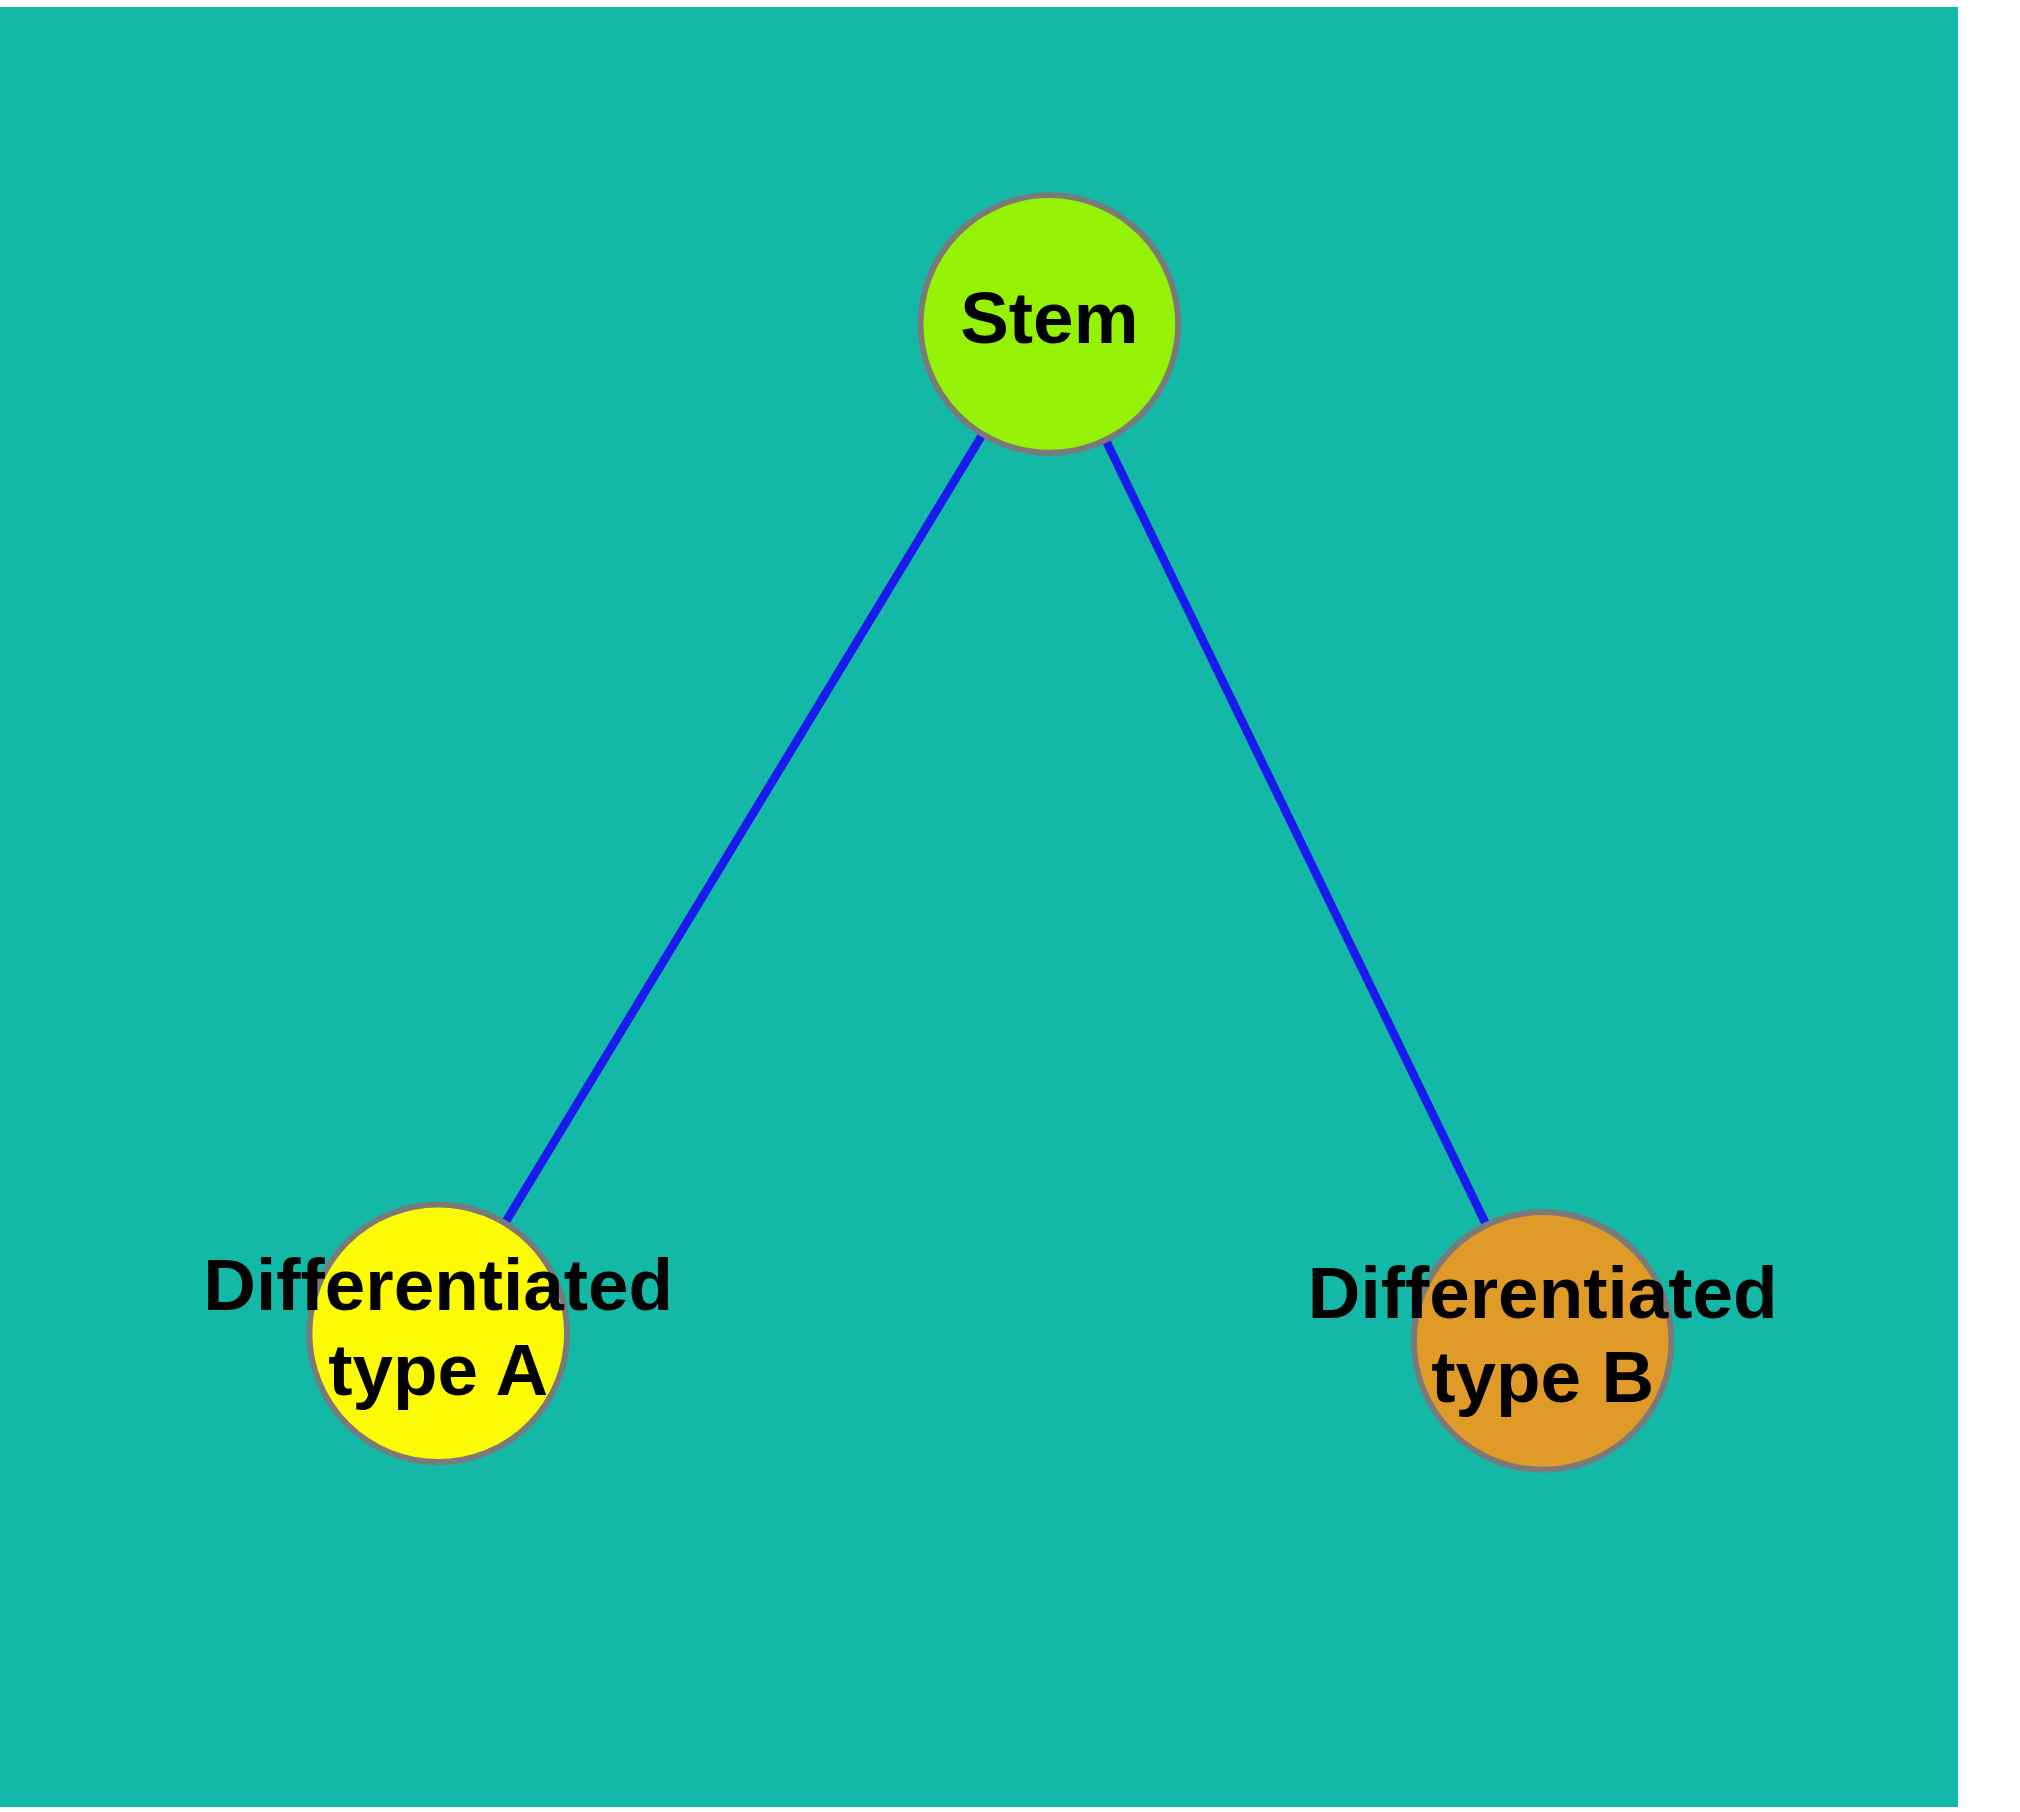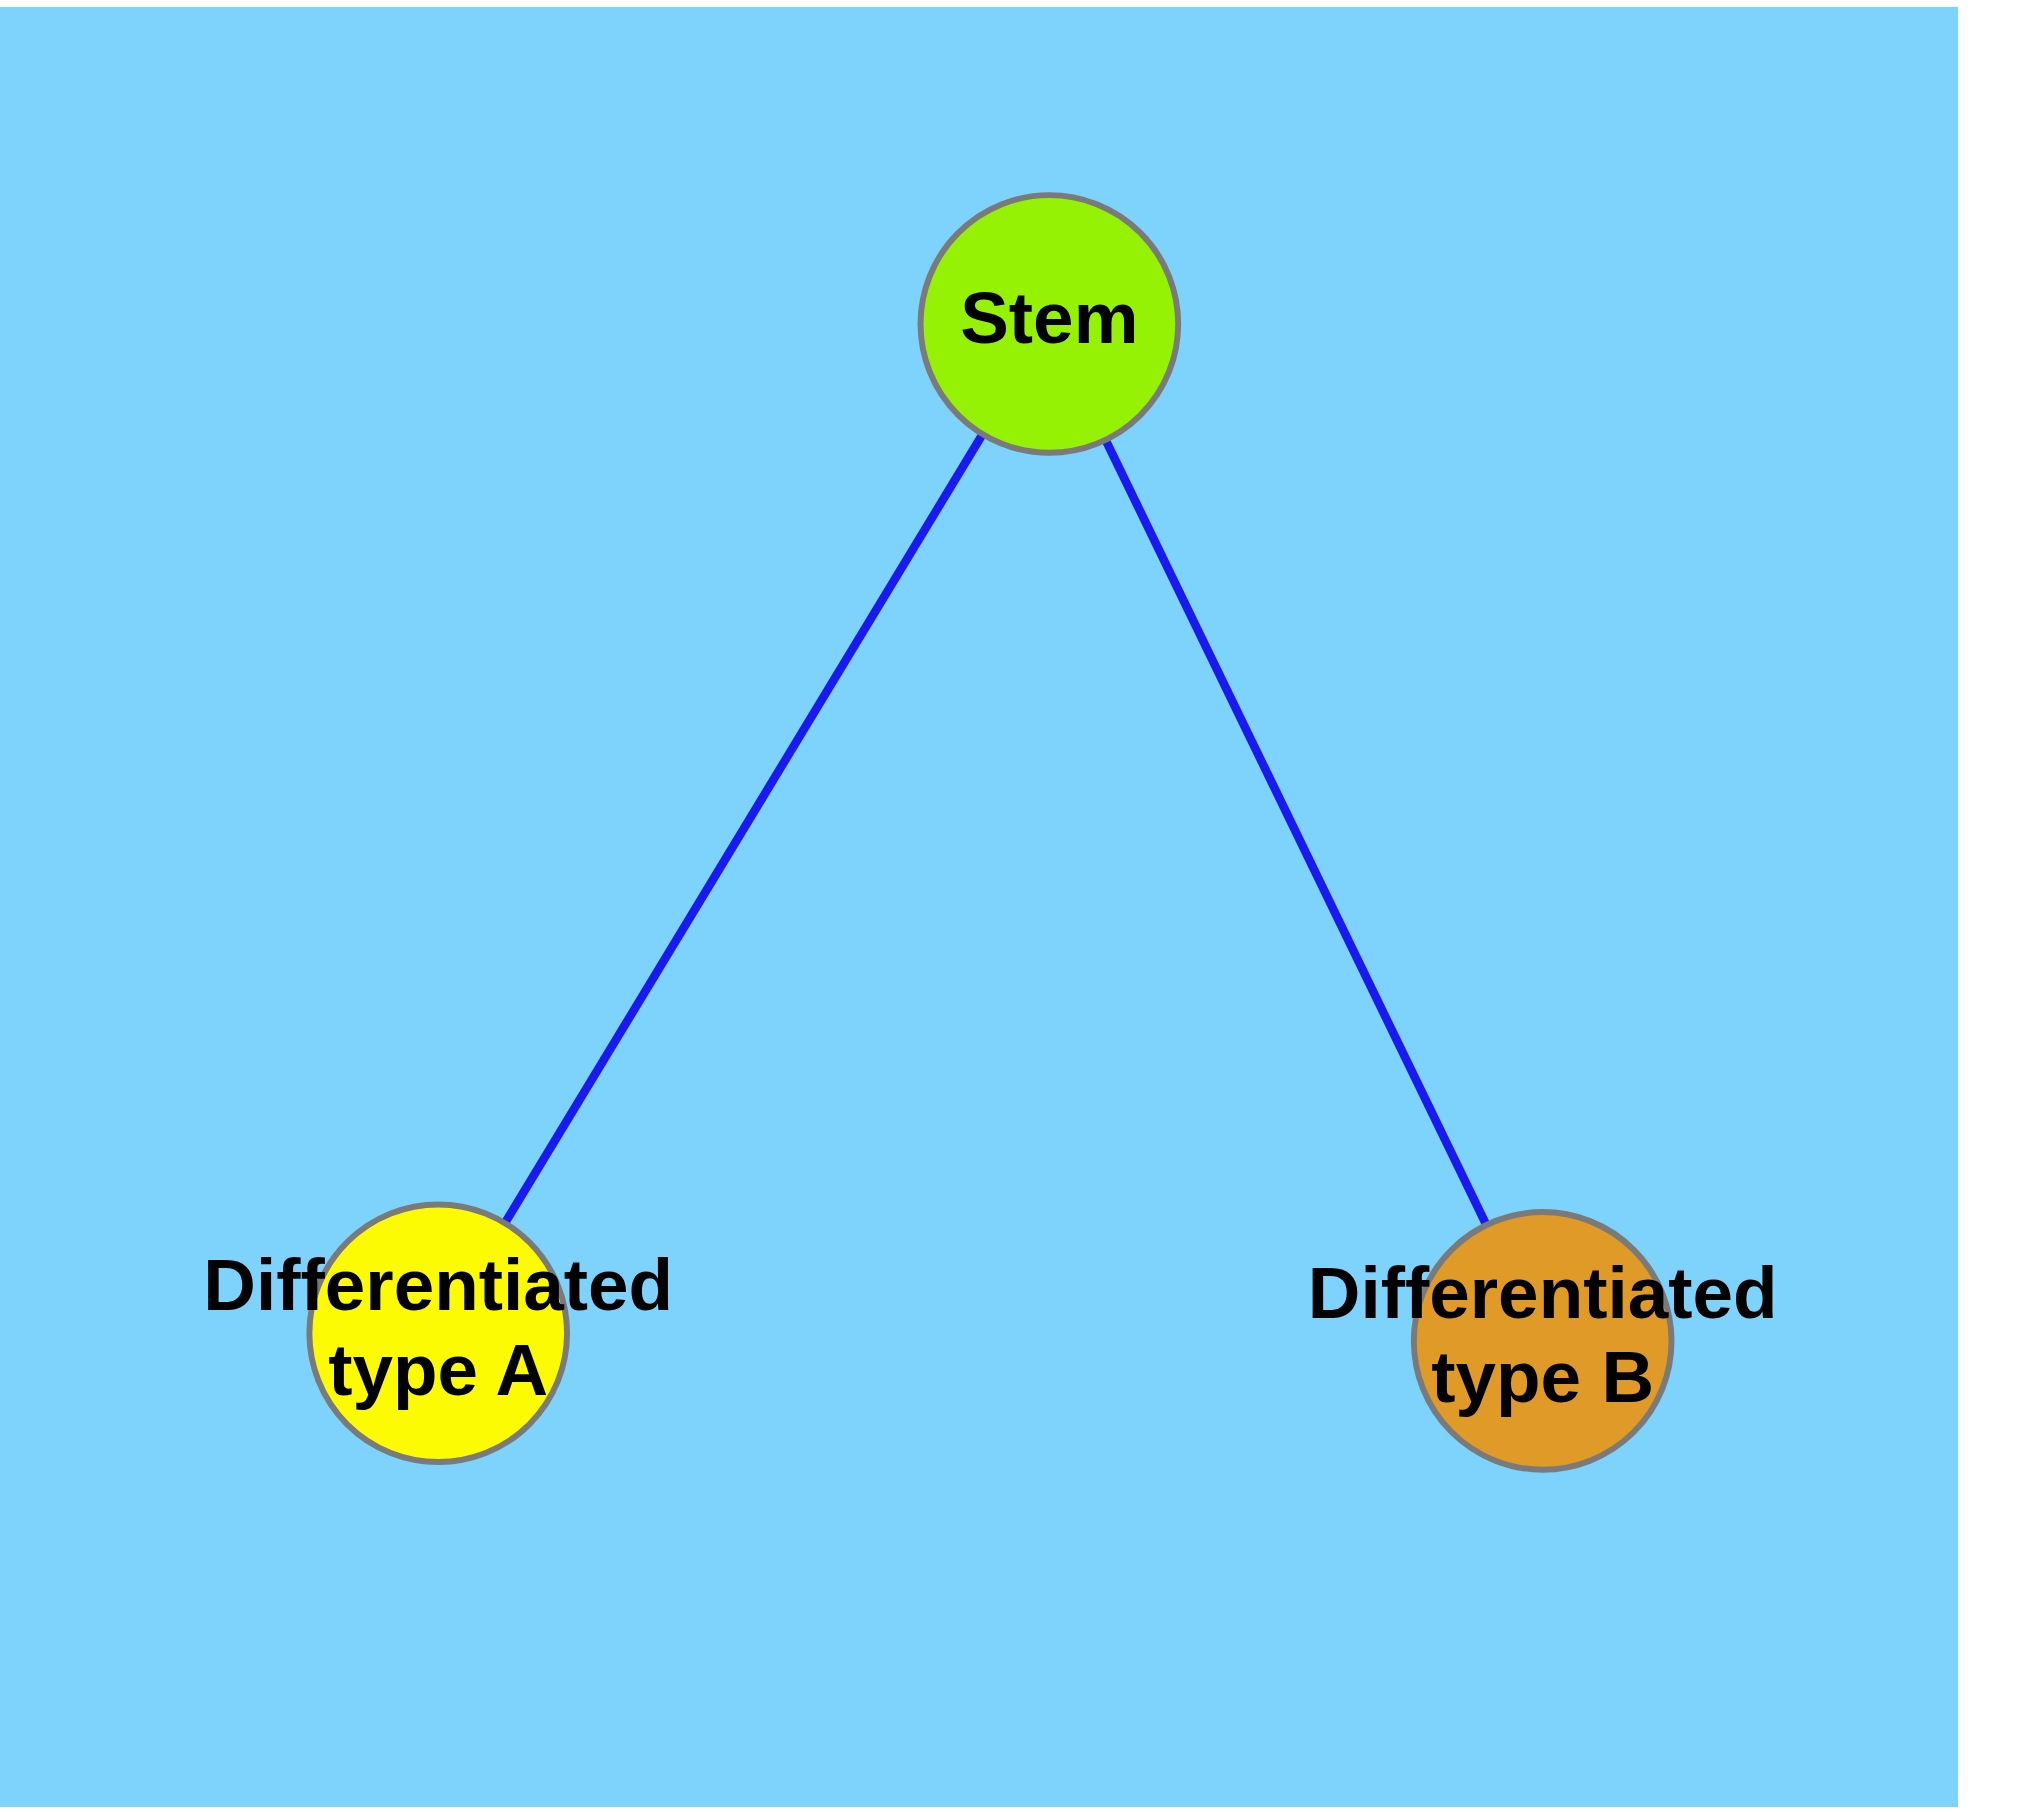--- a/index.html
+++ b/index.html
@@ -47,21 +47,21 @@
     fill: #000000;
     text-anchor: middle;
     dominant-baseline: middle;
     paint-order: normal;
   }
 </style>
 </head>
 <body>
 
 <div id="canvas" style="background: rgb(255, 255, 255);">
-  <div id="plot-area" style="background: #7dd3fc;">
+  <div id="plot-area" style="background: #14b8a6;">
 
     <svg id="graph-svg" viewBox="0 0 2310 2124" preserveAspectRatio="none">
 
       <g>
         <line class="edge-line" x1="1161.3549666379633" y1="500.607815165306" x2="593.6450333620367" y2="1438.392184834694" stroke="#1a1aee" stroke-width="10"></line>
         <line class="edge-line" x1="1302.5848146526216" y1="507.16456629406525" x2="1755.4151853473784" y2="1440.8354337059347" stroke="#1a1aee" stroke-width="10"></line>
       </g>
 
       <g>
         <circle class="node-circle" cx="1238" cy="374" r="152" fill="#95f204" stroke="#7a7a7a" stroke-width="7"></circle>

